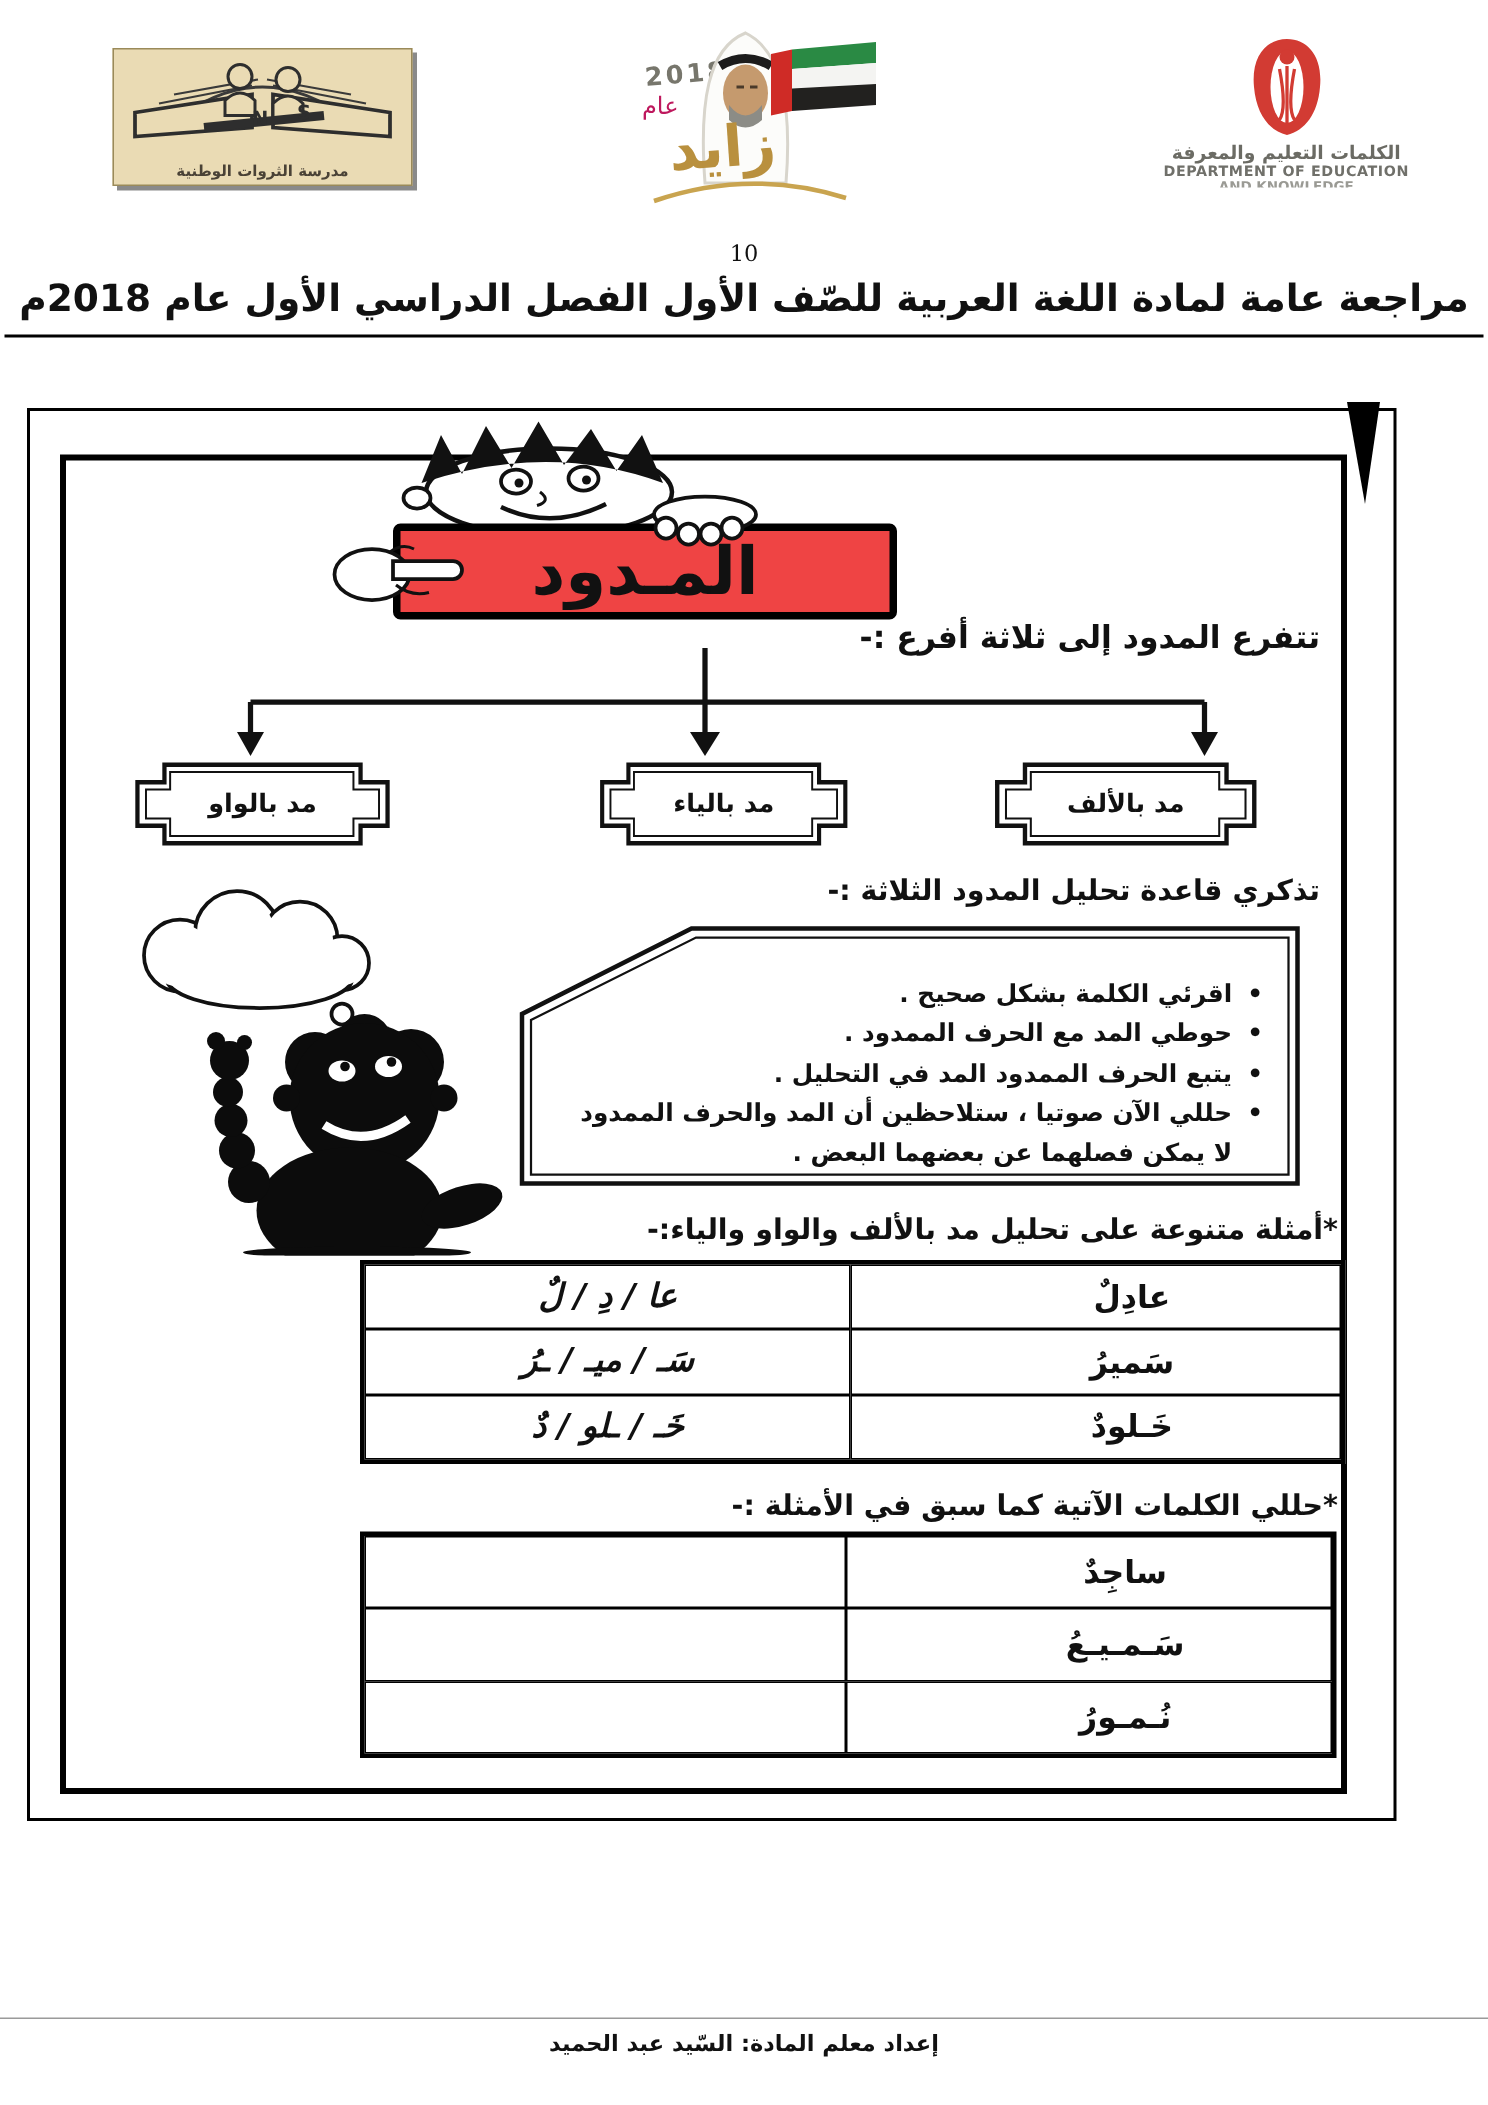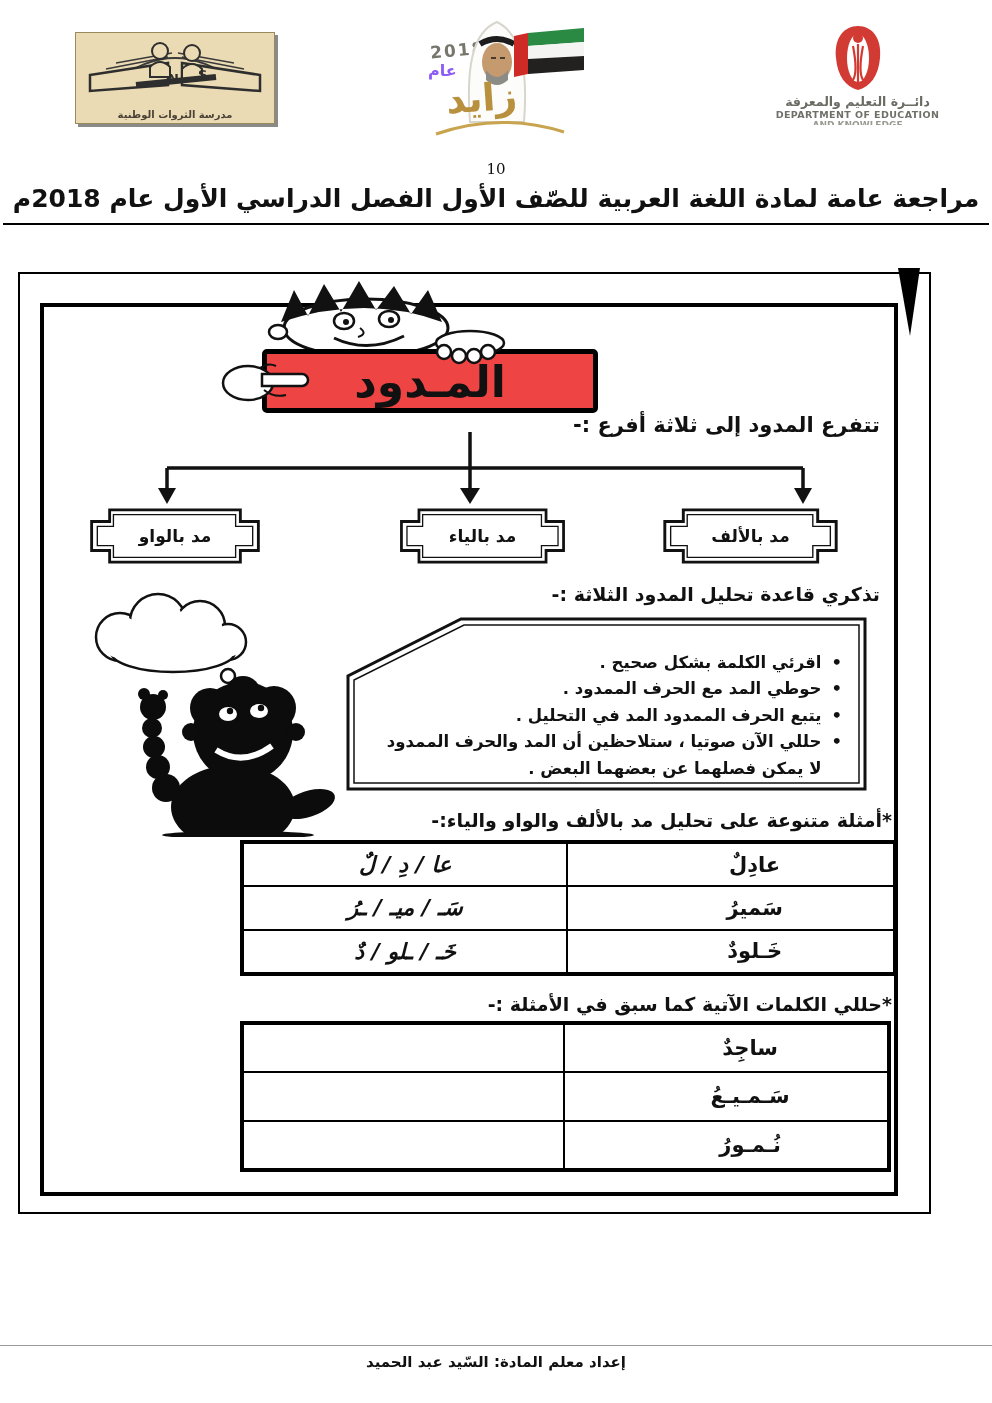--- a/index.html
+++ b/index.html
@@ -5,21 +5,21 @@
   * { margin:0; padding:0; box-sizing:border-box; }
   html,body { background:#ffffff; }
   body { width:992px; height:1403px; position:relative; font-family:"DejaVu Sans", sans-serif; color:#111; overflow:hidden; }
   .abs { position:absolute; }
 
   
   .school-logo { left:75px; top:32px; width:200px; height:92px; background:#eadbb4; border:1px solid #9a8a5a; box-shadow:3px 3px 0 #8a8a8a; }
   .school-caption { position:absolute; bottom:3px; width:100%; text-align:center; font-size:10px; font-weight:bold; color:#4a4236; direction:rtl; letter-spacing:1px; }
   .zayed-logo { left:412px; top:14px; width:180px; height:130px; }
   .zayed-year { position:absolute; left:18px; top:26px; font-size:17px; font-weight:bold; color:#77766c; letter-spacing:2px; transform:rotate(-5deg); }
-  .zayed-aam { position:absolute; left:16px; top:47px; font-size:16px; font-weight:bold; color:#8b5cf6; direction:rtl; }
+  .zayed-aam { position:absolute; left:16px; top:47px; font-size:16px; font-weight:normal; color:#be185d; direction:rtl; }
   .zayed-word { position:absolute; left:34px; top:62px; font-size:38px; font-weight:bold; color:#b9903e; direction:rtl; transform:rotate(-4deg); }
   .edu-logo { left:775px; top:24px; width:165px; height:115px; text-align:center; }
   .edu-arabic { margin-top:2px; font-size:12.5px; font-weight:bold; color:#6b6b64; direction:rtl; }
   .edu-english { font-size:9.5px; font-weight:bold; color:#70706a; letter-spacing:.4px; }
   .edu-partial { font-size:9px; font-weight:bold; color:#9a9a94; height:5px; overflow:hidden; }
 
   
   .page-number { top:160px; width:100%; text-align:center; font-size:15px; font-family:"DejaVu Serif", serif; }
   .doc-title { top:184px; width:100%; text-align:center; direction:rtl; }
   .doc-title span { display:inline-block; font-size:25px; font-weight:bold; border-bottom:2px solid #000; padding:0 10px 10px; }
@@ -103,21 +103,21 @@
   </svg>
 </div>
 
 <div class="abs edu-logo">
   <svg width="54" height="68" viewBox="0 0 54 68" style="display:block;margin:0 auto;">
     <path d="M27 2 C41 2 51 14 49 34 C47.5 52 39 63 27 66 C15 63 6.5 52 5 34 C3 14 13 2 27 2 Z" fill="#d23b33"></path>
     <ellipse cx="27" cy="34" rx="11" ry="24" fill="#ffffff"></ellipse>
     <circle cx="27" cy="14" r="5" fill="#d23b33"></circle>
     <path d="M22 22 Q27 48 22 56 M32 22 Q27 48 32 56 M27 20 L27 58" stroke="#d23b33" stroke-width="2.2" fill="none"></path>
   </svg>
-  <div class="edu-arabic">دائــرة التعليم والمعرفة</div>
+  <div class="edu-arabic">الكلمات التعليم والمعرفة</div>
   <div class="edu-english">DEPARTMENT OF EDUCATION</div>
   <div class="edu-partial">AND KNOWLEDGE</div>
 </div>
 
 <div class="abs page-number">10</div>
 <div class="abs doc-title">
   <span>مراجعة عامة لمادة اللغة العربية للصّف الأول الفصل الدراسي الأول عام 2018م</span>
 </div>
 
 <div class="abs outer-box"></div>

